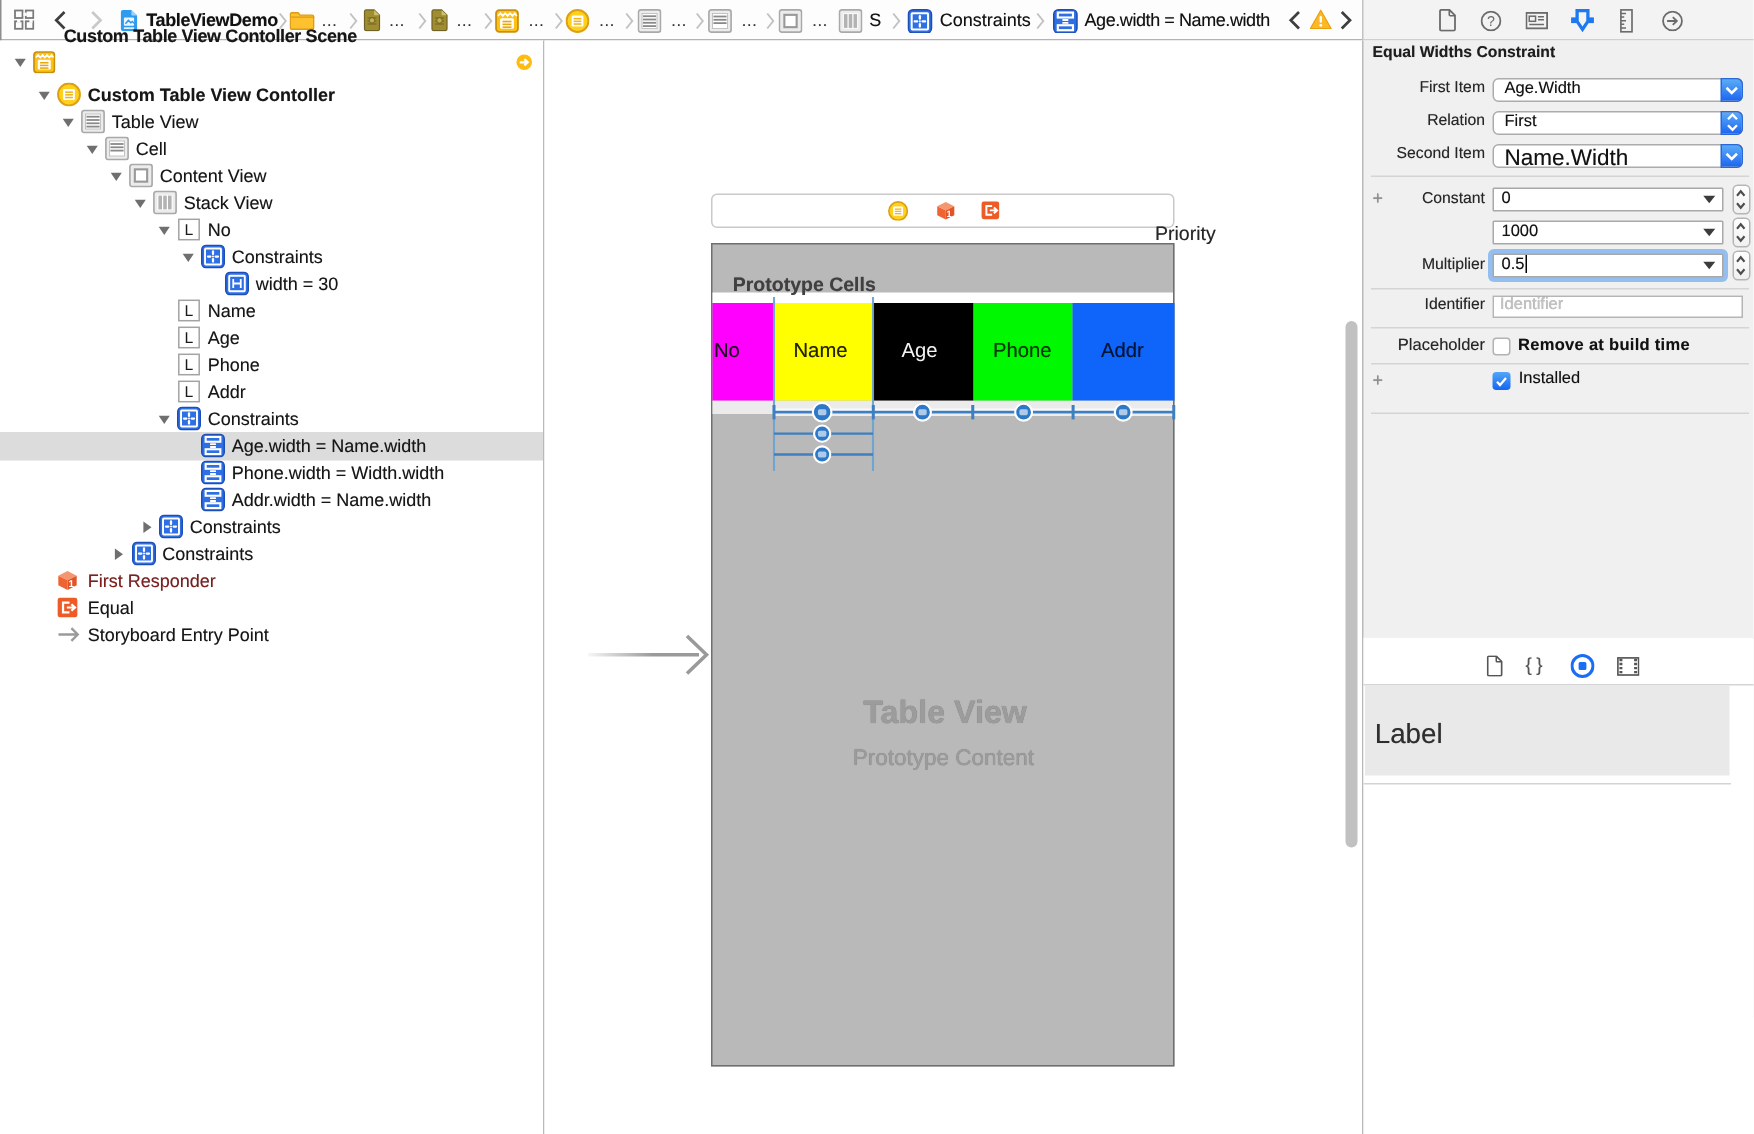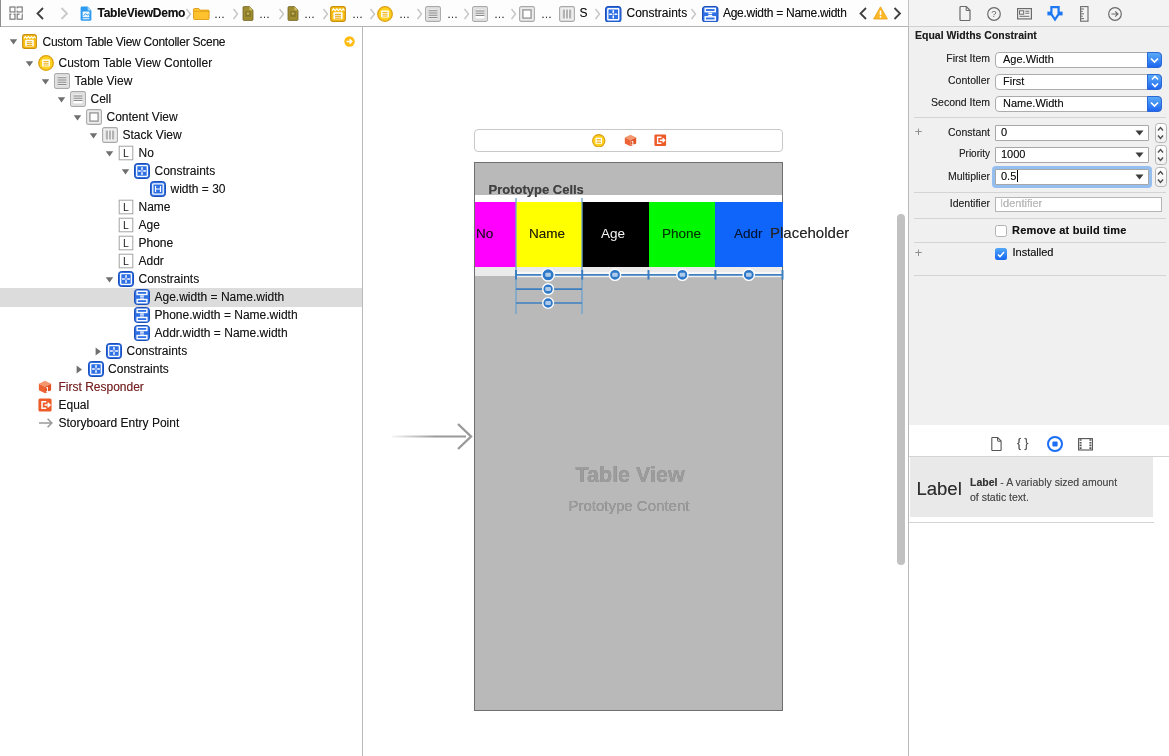--- a/index.html
+++ b/index.html
@@ -216,34 +216,34 @@
 <svg class="ab" style="left:22px;top:33.5px" width="15" height="15" viewBox="0 0 15 15">
       <g transform="scale(0.9375)">
         <rect x="0.7" y="0.7" width="14.6" height="14.6" rx="2.2" fill="#fdc115" stroke="#c9900e" stroke-width="1.2"></rect>
         <path d="M2 4.6 l1.6-1.8 1.6 1.8 1.6-1.8 1.6 1.8 1.6-1.8 1.6 1.8 1.6-1.8 1.3 1.8" stroke="#fff" stroke-width="1.1" fill="none"></path>
         <rect x="3.4" y="6.2" width="9.2" height="7" rx="1" fill="#fff"></rect>
         <rect x="5" y="7.8" width="6" height="1.1" fill="#e8a80c"></rect>
         <rect x="5" y="9.7" width="6" height="1.1" fill="#e8a80c"></rect>
         <rect x="5" y="11.6" width="6" height="1.1" fill="#e8a80c"></rect>
       </g>
     </svg>
-<div class="txt" style="left:42.5px;top:36px;font-size:12px;color:#161616;font-weight:normal;letter-spacing:-0.25px">Custom Table View Contoller Scene</div>
+<div class="txt" style="left:42.5px;top:18px;font-size:12px;color:#161616;font-weight:bold;letter-spacing:-0.25px">Custom Table View Contoller Scene</div>
 <svg class="ab" style="left:24.5px;top:58.5px" width="9" height="9" viewBox="0 0 9 9">
       <polygon points="0.8,2.2 8.2,2.2 4.5,7.6" fill="#6f6f6f"></polygon>
     </svg>
 <svg class="ab" style="left:38px;top:55.0px" width="16" height="16" viewBox="0 0 16 16">
       <g transform="scale(1.0)">
         <circle cx="8" cy="8" r="7.3" fill="#ffd11c" stroke="#dd9f14" stroke-width="1.3"></circle>
         <rect x="4.1" y="4.4" width="7.8" height="7.2" rx="0.8" fill="#fff"></rect>
         <rect x="5.4" y="5.9" width="5.2" height="1.05" fill="#f2b51a"></rect>
         <rect x="5.4" y="7.7" width="5.2" height="1.05" fill="#f2b51a"></rect>
         <rect x="5.4" y="9.5" width="5.2" height="1.05" fill="#f2b51a"></rect>
       </g>
     </svg>
-<div class="txt" style="left:58.5px;top:56.5px;font-size:12px;color:#161616;font-weight:normal;">Custom Table View Contoller</div>
+<div class="txt" style="left:58.5px;top:56.5px;font-size:12px;color:#161616;font-weight:bold;">Custom Table View Contoller</div>
 <svg class="ab" style="left:40.5px;top:76.5px" width="9" height="9" viewBox="0 0 9 9">
       <polygon points="0.8,2.2 8.2,2.2 4.5,7.6" fill="#6f6f6f"></polygon>
     </svg>
 <svg class="ab" style="left:54px;top:73.0px" width="16" height="16" viewBox="0 0 16 16">
       <g transform="scale(1.0)">
         <rect x="0.6" y="0.6" width="14.8" height="14.8" rx="1.6" fill="#ececec" stroke="#a9a9a9" stroke-width="1.1"></rect>
         <rect x="3" y="3" width="10" height="10" fill="#fff" stroke="#bdbdbd" stroke-width="0.6"></rect>
         <rect x="3.6" y="4.2" width="8.8" height="1.2" fill="#8a8a8a"></rect>
         <rect x="3.6" y="6.4" width="8.8" height="1.2" fill="#8a8a8a"></rect>
         <rect x="3.6" y="8.6" width="8.8" height="1.2" fill="#8a8a8a"></rect>
@@ -375,21 +375,21 @@
 <div class="txt" style="left:154.5px;top:290.5px;font-size:12px;color:#161616;font-weight:normal;">Age.width = Name.width</div>
 <svg class="ab" style="left:134px;top:307.0px" width="16" height="16" viewBox="0 0 16 16">
       <g transform="scale(1.0)">
         <rect x="0.5" y="0.5" width="15" height="15" rx="3" fill="#2e6fe4" stroke="#1c4eb8" stroke-width="1"></rect>
         <rect x="3.1" y="2.3" width="9.8" height="3.2" fill="none" stroke="#fff" stroke-width="1.4"></rect>
         <rect x="3.1" y="10.5" width="9.8" height="3.2" fill="none" stroke="#fff" stroke-width="1.4"></rect>
         <rect x="6" y="6.5" width="4" height="1.2" rx="0.4" fill="#fff"></rect>
         <rect x="6" y="8.4" width="4" height="1.2" rx="0.4" fill="#fff"></rect>
       </g>
     </svg>
-<div class="txt" style="left:154.5px;top:308.5px;font-size:12px;color:#161616;font-weight:normal;">Phone.width = Name.width</div>
+<div class="txt" style="left:154.5px;top:308.5px;font-size:12px;color:#161616;font-weight:normal;">Phone.width = Width.width</div>
 <svg class="ab" style="left:134px;top:325.0px" width="16" height="16" viewBox="0 0 16 16">
       <g transform="scale(1.0)">
         <rect x="0.5" y="0.5" width="15" height="15" rx="3" fill="#2e6fe4" stroke="#1c4eb8" stroke-width="1"></rect>
         <rect x="3.1" y="2.3" width="9.8" height="3.2" fill="none" stroke="#fff" stroke-width="1.4"></rect>
         <rect x="3.1" y="10.5" width="9.8" height="3.2" fill="none" stroke="#fff" stroke-width="1.4"></rect>
         <rect x="6" y="6.5" width="4" height="1.2" rx="0.4" fill="#fff"></rect>
         <rect x="6" y="8.4" width="4" height="1.2" rx="0.4" fill="#fff"></rect>
       </g>
     </svg>
 <div class="txt" style="left:154.5px;top:326.5px;font-size:12px;color:#161616;font-weight:normal;">Addr.width = Name.width</div>
@@ -539,27 +539,27 @@
     <div class="txt" style="left:770px;top:53.25px;width:220px;text-align:right;font-size:10.5px;color:#262626;font-weight:normal;">First Item</div>
 <div class="ab" style="left:995px;top:73.5px;width:167px;height:16px;background:#fff;border:1px solid #acacac;border-radius:4px"></div>
     <div class="ab" style="left:1147px;top:73.5px;width:15px;height:16px;background:linear-gradient(#5aabf8,#1e66f0);border:1px solid #2a68d8;border-radius:0 4px 4px 0"></div>
     <svg class="ab" style="left:1150.5px;top:75.0px" width="8" height="6" viewBox="0 0 8 6">
       <path d="M1 4.5 L4 1.5 L7 4.5" fill="none" stroke="#fff" stroke-width="1.6"></path>
     </svg>
     <svg class="ab" style="left:1150.5px;top:82.0px" width="8" height="6" viewBox="0 0 8 6">
       <path d="M1 1.5 L4 4.5 L7 1.5" fill="none" stroke="#fff" stroke-width="1.6"></path>
     </svg>
     <div class="txt" style="left:1003px;top:75.5px;font-size:11px;color:#111;font-weight:normal;">First</div>
-    <div class="txt" style="left:770px;top:75.25px;width:220px;text-align:right;font-size:10.5px;color:#262626;font-weight:normal;">Contoller</div>
+    <div class="txt" style="left:770px;top:75.25px;width:220px;text-align:right;font-size:10.5px;color:#262626;font-weight:normal;">Relation</div>
 <div class="ab" style="left:995px;top:95.5px;width:167px;height:16px;background:#fff;border:1px solid #acacac;border-radius:4px"></div>
     <div class="ab" style="left:1147px;top:95.5px;width:15px;height:16px;background:linear-gradient(#5aabf8,#1e66f0);border:1px solid #2a68d8;border-radius:0 4px 4px 0"></div>
     <svg class="ab" style="left:1150.0px;top:100.5px" width="9" height="7" viewBox="0 0 9 7">
       <path d="M1 1.5 L4.5 5 L8 1.5" fill="none" stroke="#fff" stroke-width="1.7"></path>
     </svg>
-    <div class="txt" style="left:1003px;top:97.5px;font-size:11px;color:#111;font-weight:normal;">Name.Width</div>
+    <div class="txt" style="left:1003px;top:97.5px;font-size:15px;color:#111;font-weight:normal;">Name.Width</div>
     <div class="txt" style="left:770px;top:97.25px;width:220px;text-align:right;font-size:10.5px;color:#262626;font-weight:normal;">Second Item</div>
 <div class="ab" style="left:914px;top:116.5px;width:252px;height:1px;background:#d4d4d4"></div>
 <div class="ab" style="left:995px;top:125px;width:154px;height:15.5px;background:#fff;border:1px solid #a8a8a8;border-radius:1px"></div>
     <svg class="ab" style="left:1135px;top:130.25px" width="9" height="6" viewBox="0 0 9 6">
       <polygon points="0.5,0.5 8.5,0.5 4.5,5.5" fill="#3c3c3c"></polygon>
     </svg>
     <div class="txt" style="left:1001px;top:126.75px;font-size:11px;color:#111;font-weight:normal;">0</div>
     <div class="txt" style="left:770px;top:126.5px;width:220px;text-align:right;font-size:10.5px;color:#262626;font-weight:normal;">Constant</div>
     <div class="ab" style="left:1155px;top:122.75px;width:11.5px;height:20px;background:linear-gradient(#fff,#f0f0f0);border:1px solid #b5b5b5;border-radius:3.5px"></div>
     <svg class="ab" style="left:1157.2px;top:125.75px" width="7" height="6" viewBox="0 0 7 6">
@@ -567,21 +567,21 @@
     </svg>
     <svg class="ab" style="left:1157.2px;top:133.75px" width="7" height="6" viewBox="0 0 7 6">
       <path d="M1 1.5 L3.5 4.5 L6 1.5" fill="none" stroke="#4e4e4e" stroke-width="1.4"></path>
     </svg>
     <div class="txt" style="left:915px;top:125.75px;font-size:12px;color:#8e8e8e;font-weight:normal;">+</div>
 <div class="ab" style="left:995px;top:147px;width:154px;height:15.5px;background:#fff;border:1px solid #a8a8a8;border-radius:1px"></div>
     <svg class="ab" style="left:1135px;top:152.25px" width="9" height="6" viewBox="0 0 9 6">
       <polygon points="0.5,0.5 8.5,0.5 4.5,5.5" fill="#3c3c3c"></polygon>
     </svg>
     <div class="txt" style="left:1001px;top:148.75px;font-size:11px;color:#111;font-weight:normal;">1000</div>
-    <div class="txt" style="left:770px;top:148.5px;width:220px;text-align:right;font-size:10px;color:#262626;font-weight:normal;">Priority</div>
+    <div class="txt" style="left:770px;top:148.5px;width:220px;font-size:13px;color:#262626;font-weight:normal;">Priority</div>
     <div class="ab" style="left:1155px;top:144.75px;width:11.5px;height:20px;background:linear-gradient(#fff,#f0f0f0);border:1px solid #b5b5b5;border-radius:3.5px"></div>
     <svg class="ab" style="left:1157.2px;top:147.75px" width="7" height="6" viewBox="0 0 7 6">
       <path d="M1 4.5 L3.5 1.5 L6 4.5" fill="none" stroke="#4e4e4e" stroke-width="1.4"></path>
     </svg>
     <svg class="ab" style="left:1157.2px;top:155.75px" width="7" height="6" viewBox="0 0 7 6">
       <path d="M1 1.5 L3.5 4.5 L6 1.5" fill="none" stroke="#4e4e4e" stroke-width="1.4"></path>
     </svg>
 <div class="ab" style="left:992px;top:166px;width:160px;height:21.5px;background:rgba(118,173,240,0.75);border-radius:4px"></div>
     <div class="ab" style="left:995px;top:169px;width:154px;height:15.5px;background:#fff;border:1px solid #a8a8a8;border-radius:1px"></div>
     <svg class="ab" style="left:1135px;top:174.25px" width="9" height="6" viewBox="0 0 9 6">
@@ -596,21 +596,21 @@
     <svg class="ab" style="left:1157.2px;top:177.75px" width="7" height="6" viewBox="0 0 7 6">
       <path d="M1 1.5 L3.5 4.5 L6 1.5" fill="none" stroke="#4e4e4e" stroke-width="1.4"></path>
     </svg>
 <div class="ab" style="left:914px;top:191.5px;width:252px;height:1px;background:#d4d4d4"></div>
 <div class="ab" style="left:995px;top:197px;width:166.5px;height:15px;background:#fff;border:1px solid #b5b5b5"></div>
 <div class="txt" style="left:1000px;top:198.0px;font-size:11px;color:#c2c2c2;font-weight:normal;">Identifier</div>
 <div class="txt" style="left:770px;top:198.25px;width:220px;text-align:right;font-size:10.5px;color:#262626;font-weight:normal;">Identifier</div>
 <div class="ab" style="left:914px;top:218px;width:252px;height:1px;background:#d4d4d4"></div>
 <div class="ab" style="left:995px;top:225px;width:12px;height:12px;background:#fff;border:1px solid #b2b2b2;border-radius:2.5px"></div>
 <div class="txt" style="left:1012px;top:224.5px;font-size:11px;color:#111;font-weight:bold;letter-spacing:0.2px">Remove at build time</div>
-<div class="txt" style="left:770px;top:224.75px;width:220px;text-align:left;font-size:15px;color:#262626;font-weight:normal;">Placeholder</div>
+<div class="txt" style="left:770px;top:224.75px;width:220px;text-align:right;font-size:11px;color:#262626;font-weight:normal;">Placeholder</div>
 <div class="ab" style="left:914px;top:242px;width:252px;height:1px;background:#d4d4d4"></div>
 <div class="ab" style="left:995px;top:248px;width:12px;height:12px;background:linear-gradient(#52a7f8,#1465f2);border-radius:2.5px"></div>
 <svg class="ab" style="left:997px;top:250.5px" width="8" height="7" viewBox="0 0 8 7">
       <path d="M1 3.5 L3 5.7 L7 1" fill="none" stroke="#fff" stroke-width="1.5"></path>
     </svg>
 <div class="txt" style="left:1012.5px;top:247.0px;font-size:11px;color:#111;font-weight:normal;">Installed</div>
 <div class="txt" style="left:915px;top:246.5px;font-size:12px;color:#8e8e8e;font-weight:normal;">+</div>
 <div class="ab" style="left:914px;top:274.5px;width:252px;height:1px;background:#d4d4d4"></div>
 <div class="ab" style="left:909px;top:424.5px;width:260px;height:1px;background:#d4d4d4"></div>
 <div class="ab" style="left:909px;top:425px;width:260px;height:31px;background:#fff"></div>
@@ -626,13 +626,12 @@
       <rect x="5.4" y="5.4" width="5.2" height="5.2" rx="1" fill="#1a6df5"></rect>
     </svg>
 <svg class="ab" style="left:1078px;top:438px" width="15" height="13" viewBox="0 0 15 13">
       <rect x="0.6" y="0.6" width="13.8" height="11.4" fill="none" stroke="#555" stroke-width="1.1"></rect>
       <path d="M2.6 1.2 V11.4" stroke="#555" stroke-width="2" stroke-dasharray="1.6,1.1"></path>
       <path d="M12.4 1.2 V11.4" stroke="#555" stroke-width="2" stroke-dasharray="1.6,1.1"></path>
     </svg>
 <div class="ab" style="left:910px;top:457px;width:243px;height:60px;background:#e9e9e9"></div>
 <div class="ab" style="left:909px;top:521.5px;width:245px;height:1px;background:#d4d4d4"></div>
 <div class="txt" style="left:916.5px;top:479.75px;font-size:18.5px;color:#2e2e2e;font-weight:normal;">Label</div>
-<div class="txt" style="left:970px;top:475px;width:155px;white-space:normal;font-size:10.5px;line-height:14.5px;color:#4c4c4c"><b style="color:#333">Label</b> - A variably sized amount of static text.</div>
 </div>
 </body></html>

